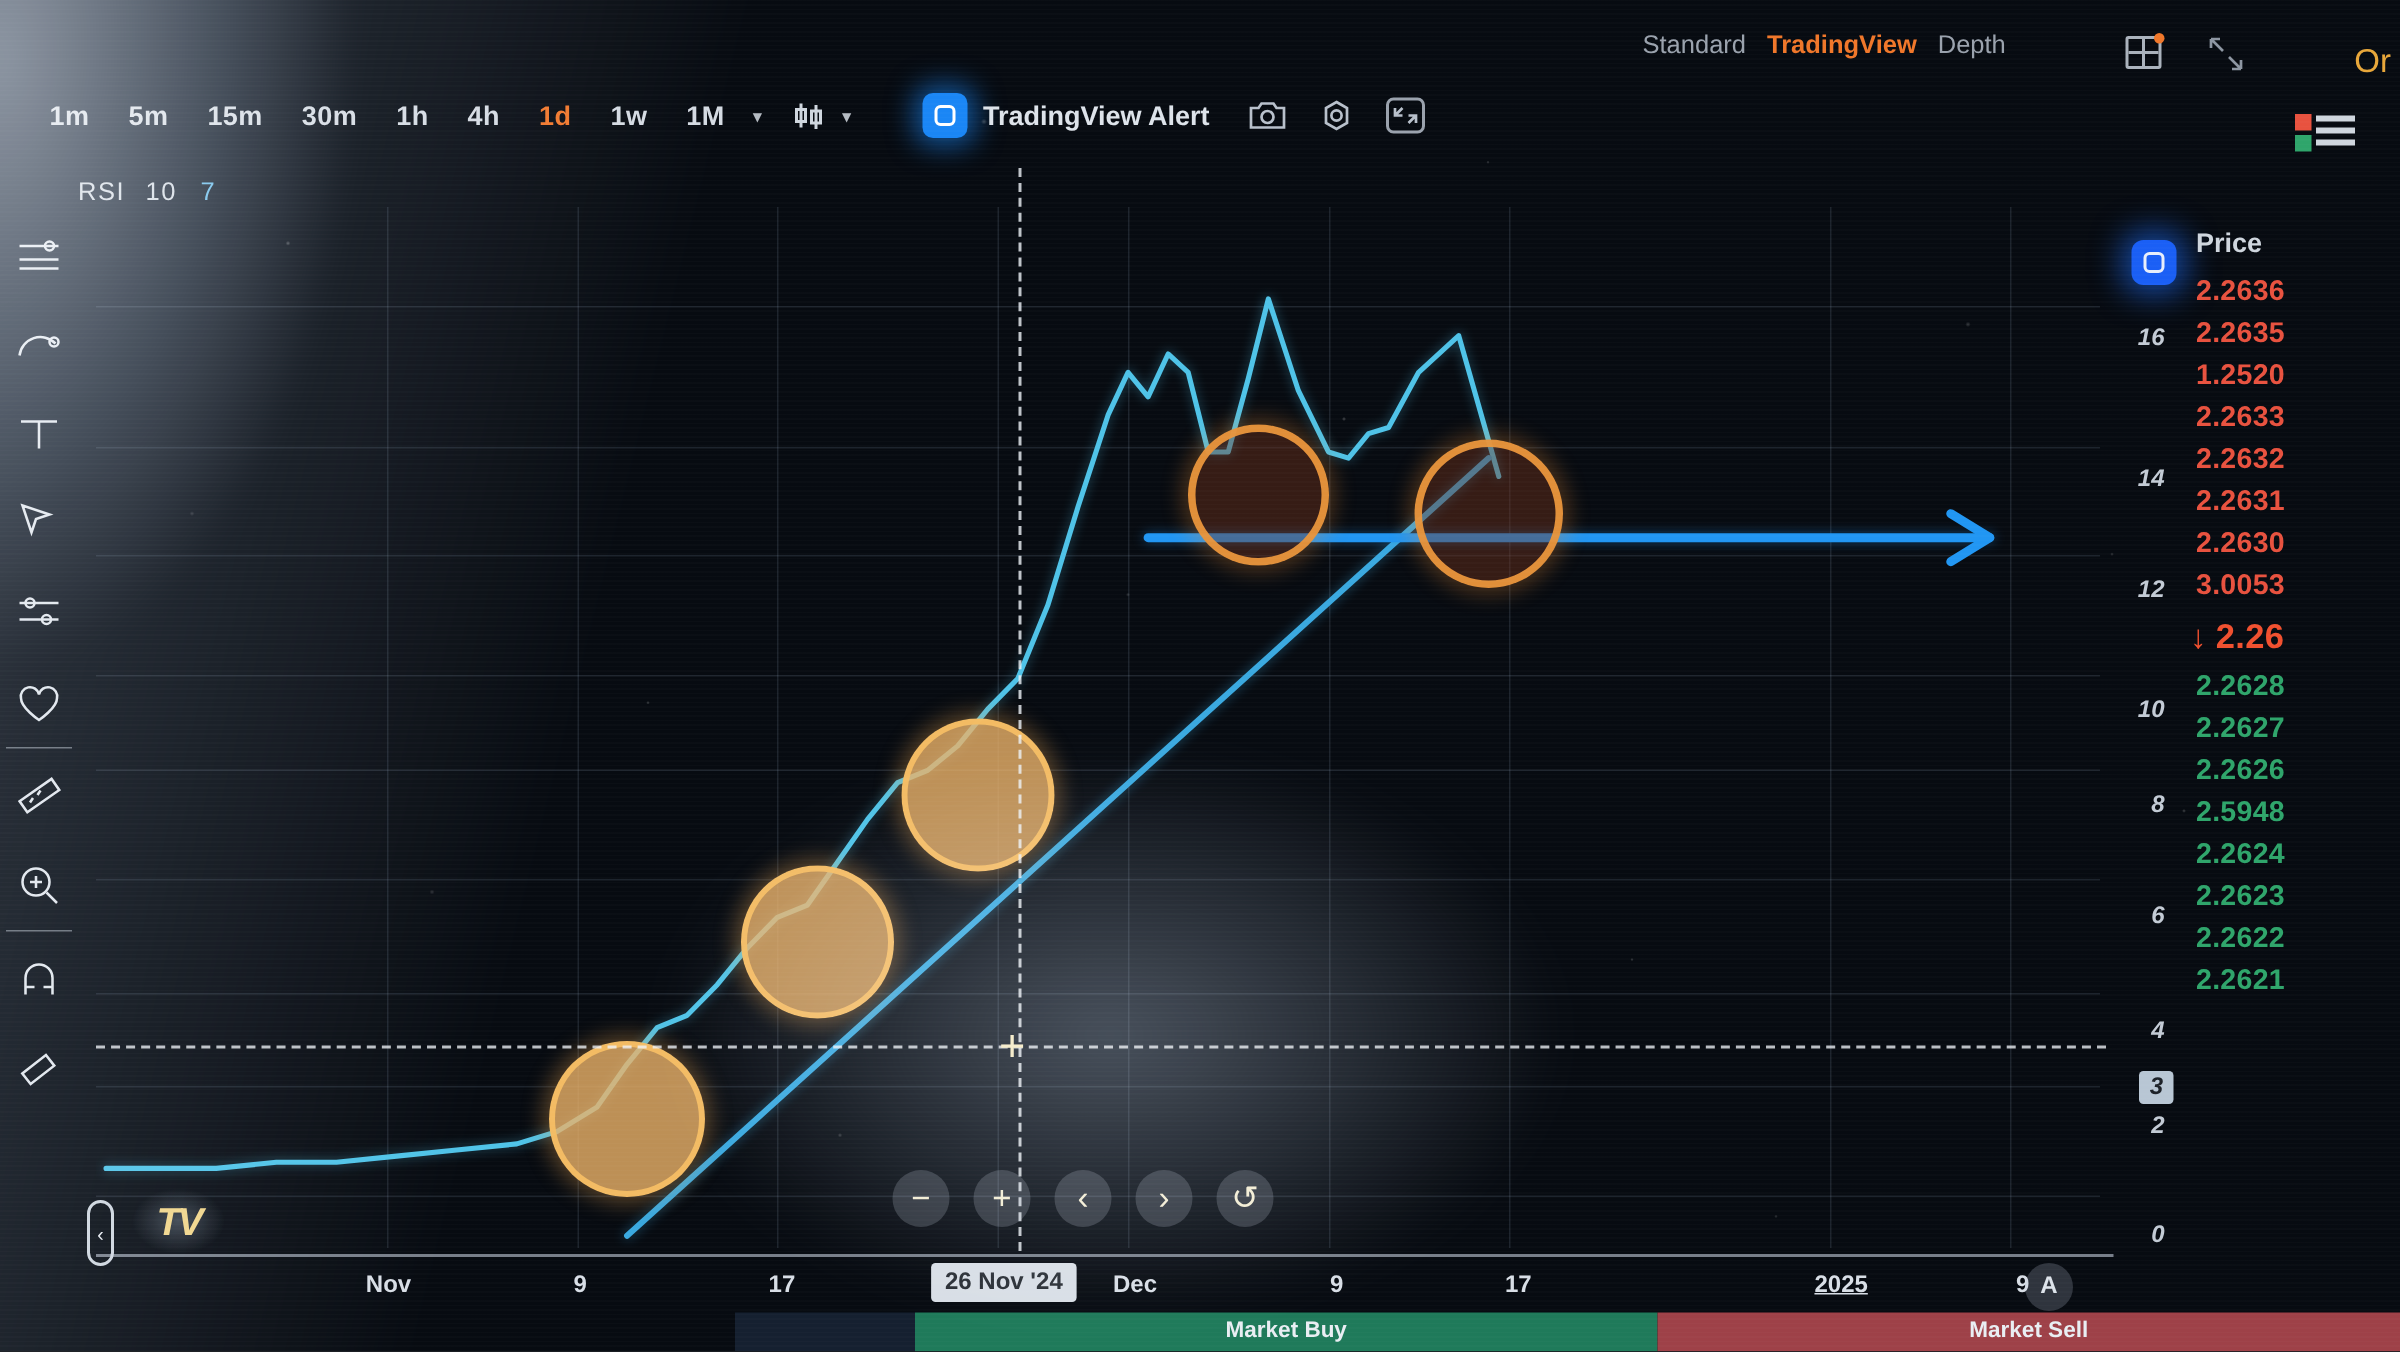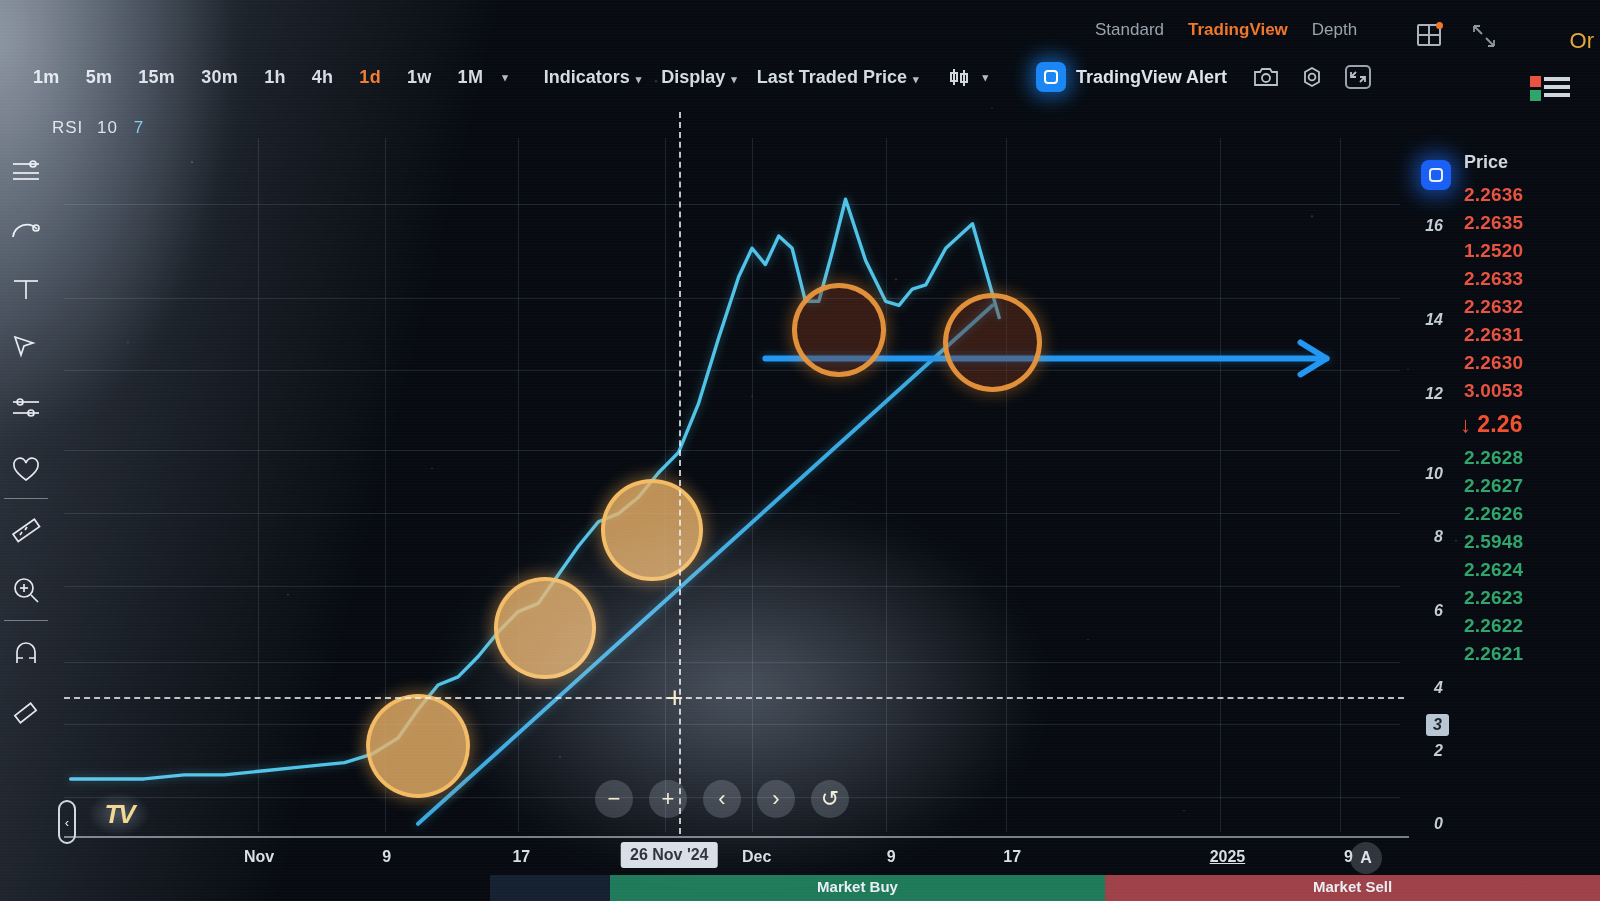--- a/index.html
+++ b/index.html
@@ -45,21 +45,21 @@
       radial-gradient(1.6px 1.6px at 8% 38%, rgba(255,255,255,.3), transparent);
   }
   
   #scan {
     position:absolute; inset:0; z-index:59; pointer-events:none; opacity:.20;
     background:repeating-linear-gradient(180deg, rgba(255,255,255,.08) 0 1px, rgba(0,0,0,0) 1px 3px);
   }
 
   
   .tbrow { position:absolute; z-index:30; display:flex; align-items:center; white-space:nowrap; }
-  #tb-mode { left:1095px; top:20px; gap:24px; font-size:17px; color:#9aa2ad;justify-content:space-between; }
+  #tb-mode { left:1095px; top:20px; gap:14px; font-size:17px; color:#9aa2ad;justify-content:space-between; }
   #tb-mode .active { color:#f0772a; font-weight:bold; }
   #tb-main { left:20px; top:62px; gap:0px; font-size:18px; color:#d4dae2; font-weight:bold; }
   #tb-main .tfitem { padding:0 13px; letter-spacing:.3px; }
   #tb-main .tfitem.on { color:#f0772a; }
   .caret { font-size:11px; opacity:.85; margin-left:6px; }
   .menu-item { padding:0 10px; }
   #rsi { position:absolute; left:52px; top:118px; z-index:30; font-size:17px; color:#cfd6de; letter-spacing:1px; }
   #rsi .n2 { color:#63b7e8; margin-left:10px; }
 
   .ico-btn { display:inline-flex; align-items:center; justify-content:center; }
@@ -208,25 +208,20 @@
         <span class="tfitem">5m</span>
         <span class="tfitem">15m</span>
         <span class="tfitem">30m</span>
         <span class="tfitem">1h</span>
         <span class="tfitem">4h</span>
         <span class="tfitem on">1d</span>
         <span class="tfitem">1w</span>
         <span class="tfitem">1M</span>
       </span>
     <span class="caret">▾</span>
-    <span id="menu-list" style="display:flex;margin-left:26px;">
-        <span class="menu-item"><span>Indicators</span><span class="caret">▾</span></span>
-        <span class="menu-item"><span>Display</span><span class="caret">▾</span></span>
-        <span class="menu-item"><span>Last Traded Price</span><span class="caret">▾</span></span>
-      </span>
     <span class="menu-item" style="margin-left:10px;display:inline-flex;align-items:center;gap:6px;">
       <svg width="22" height="20" viewBox="0 0 22 20" fill="none" stroke="#cfd6de" stroke-width="2">
         <line x1="6" y1="2" x2="6" y2="18"></line>
           <rect x="3" y="6" width="6" height="8"></rect>
         <line x1="16" y1="3" x2="16" y2="19"></line>
           <rect x="13" y="7" width="6" height="8"></rect>
       </svg>
       <span class="caret">▾</span>
     </span>
 

